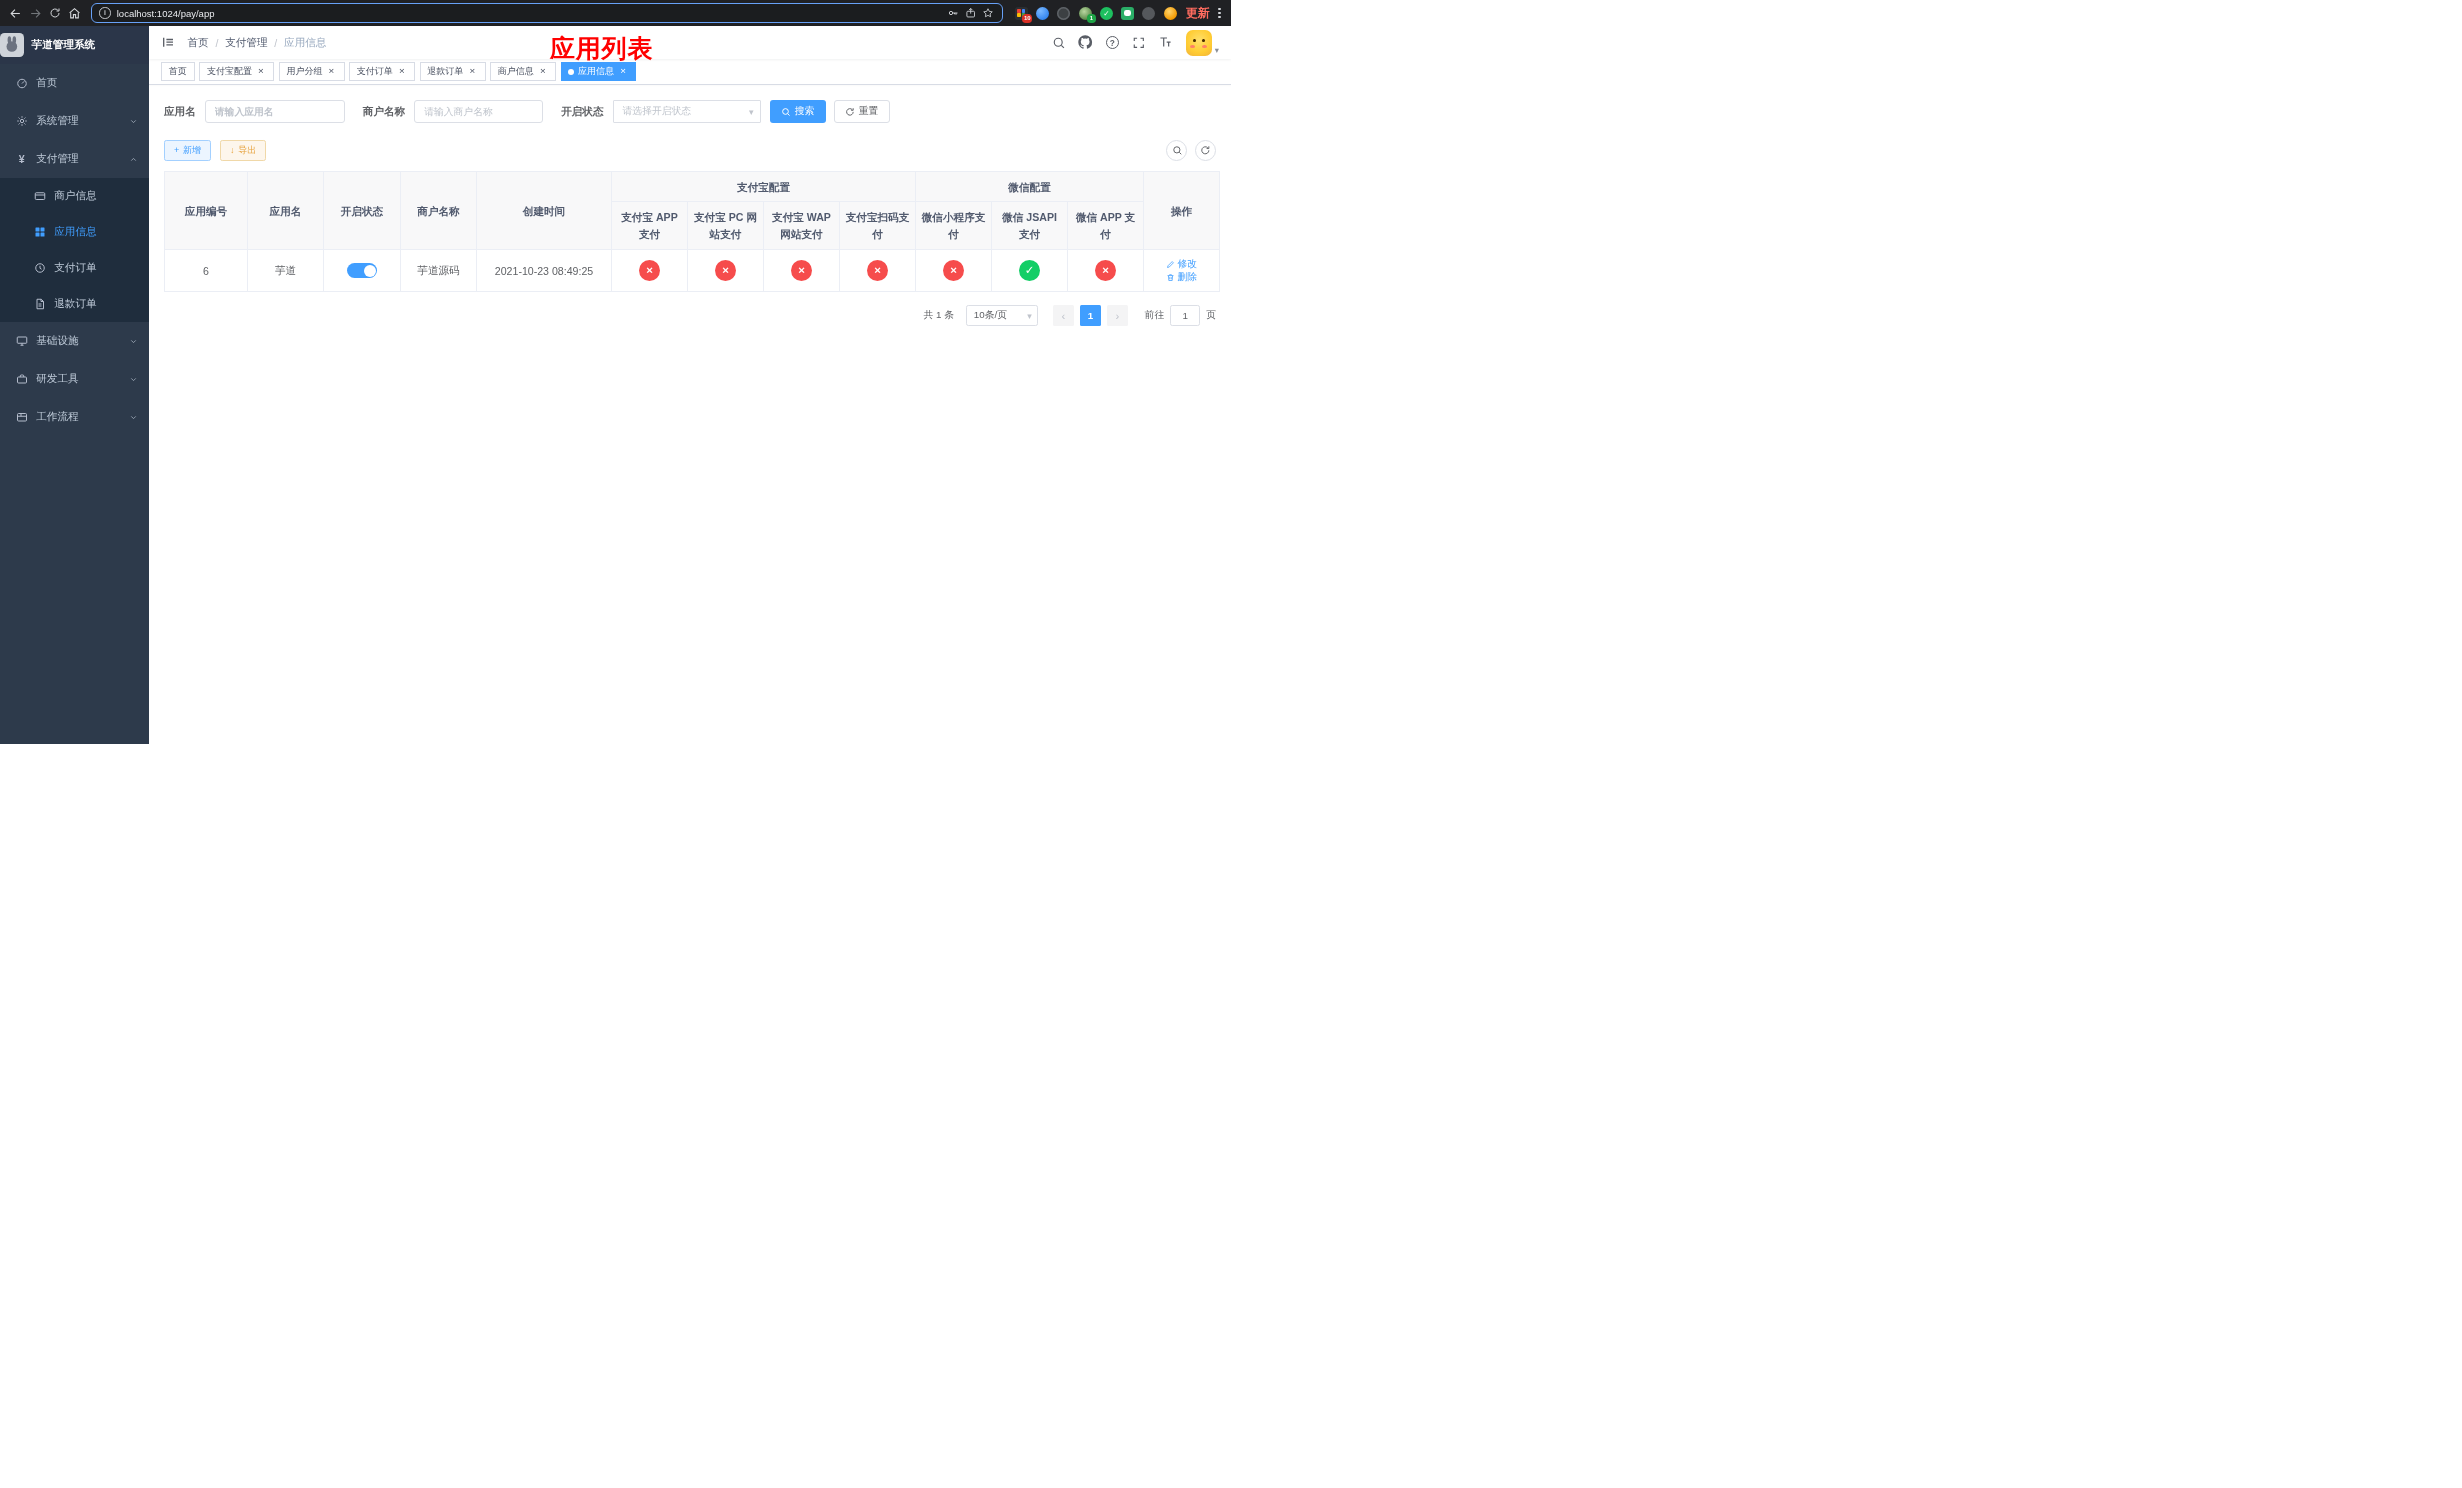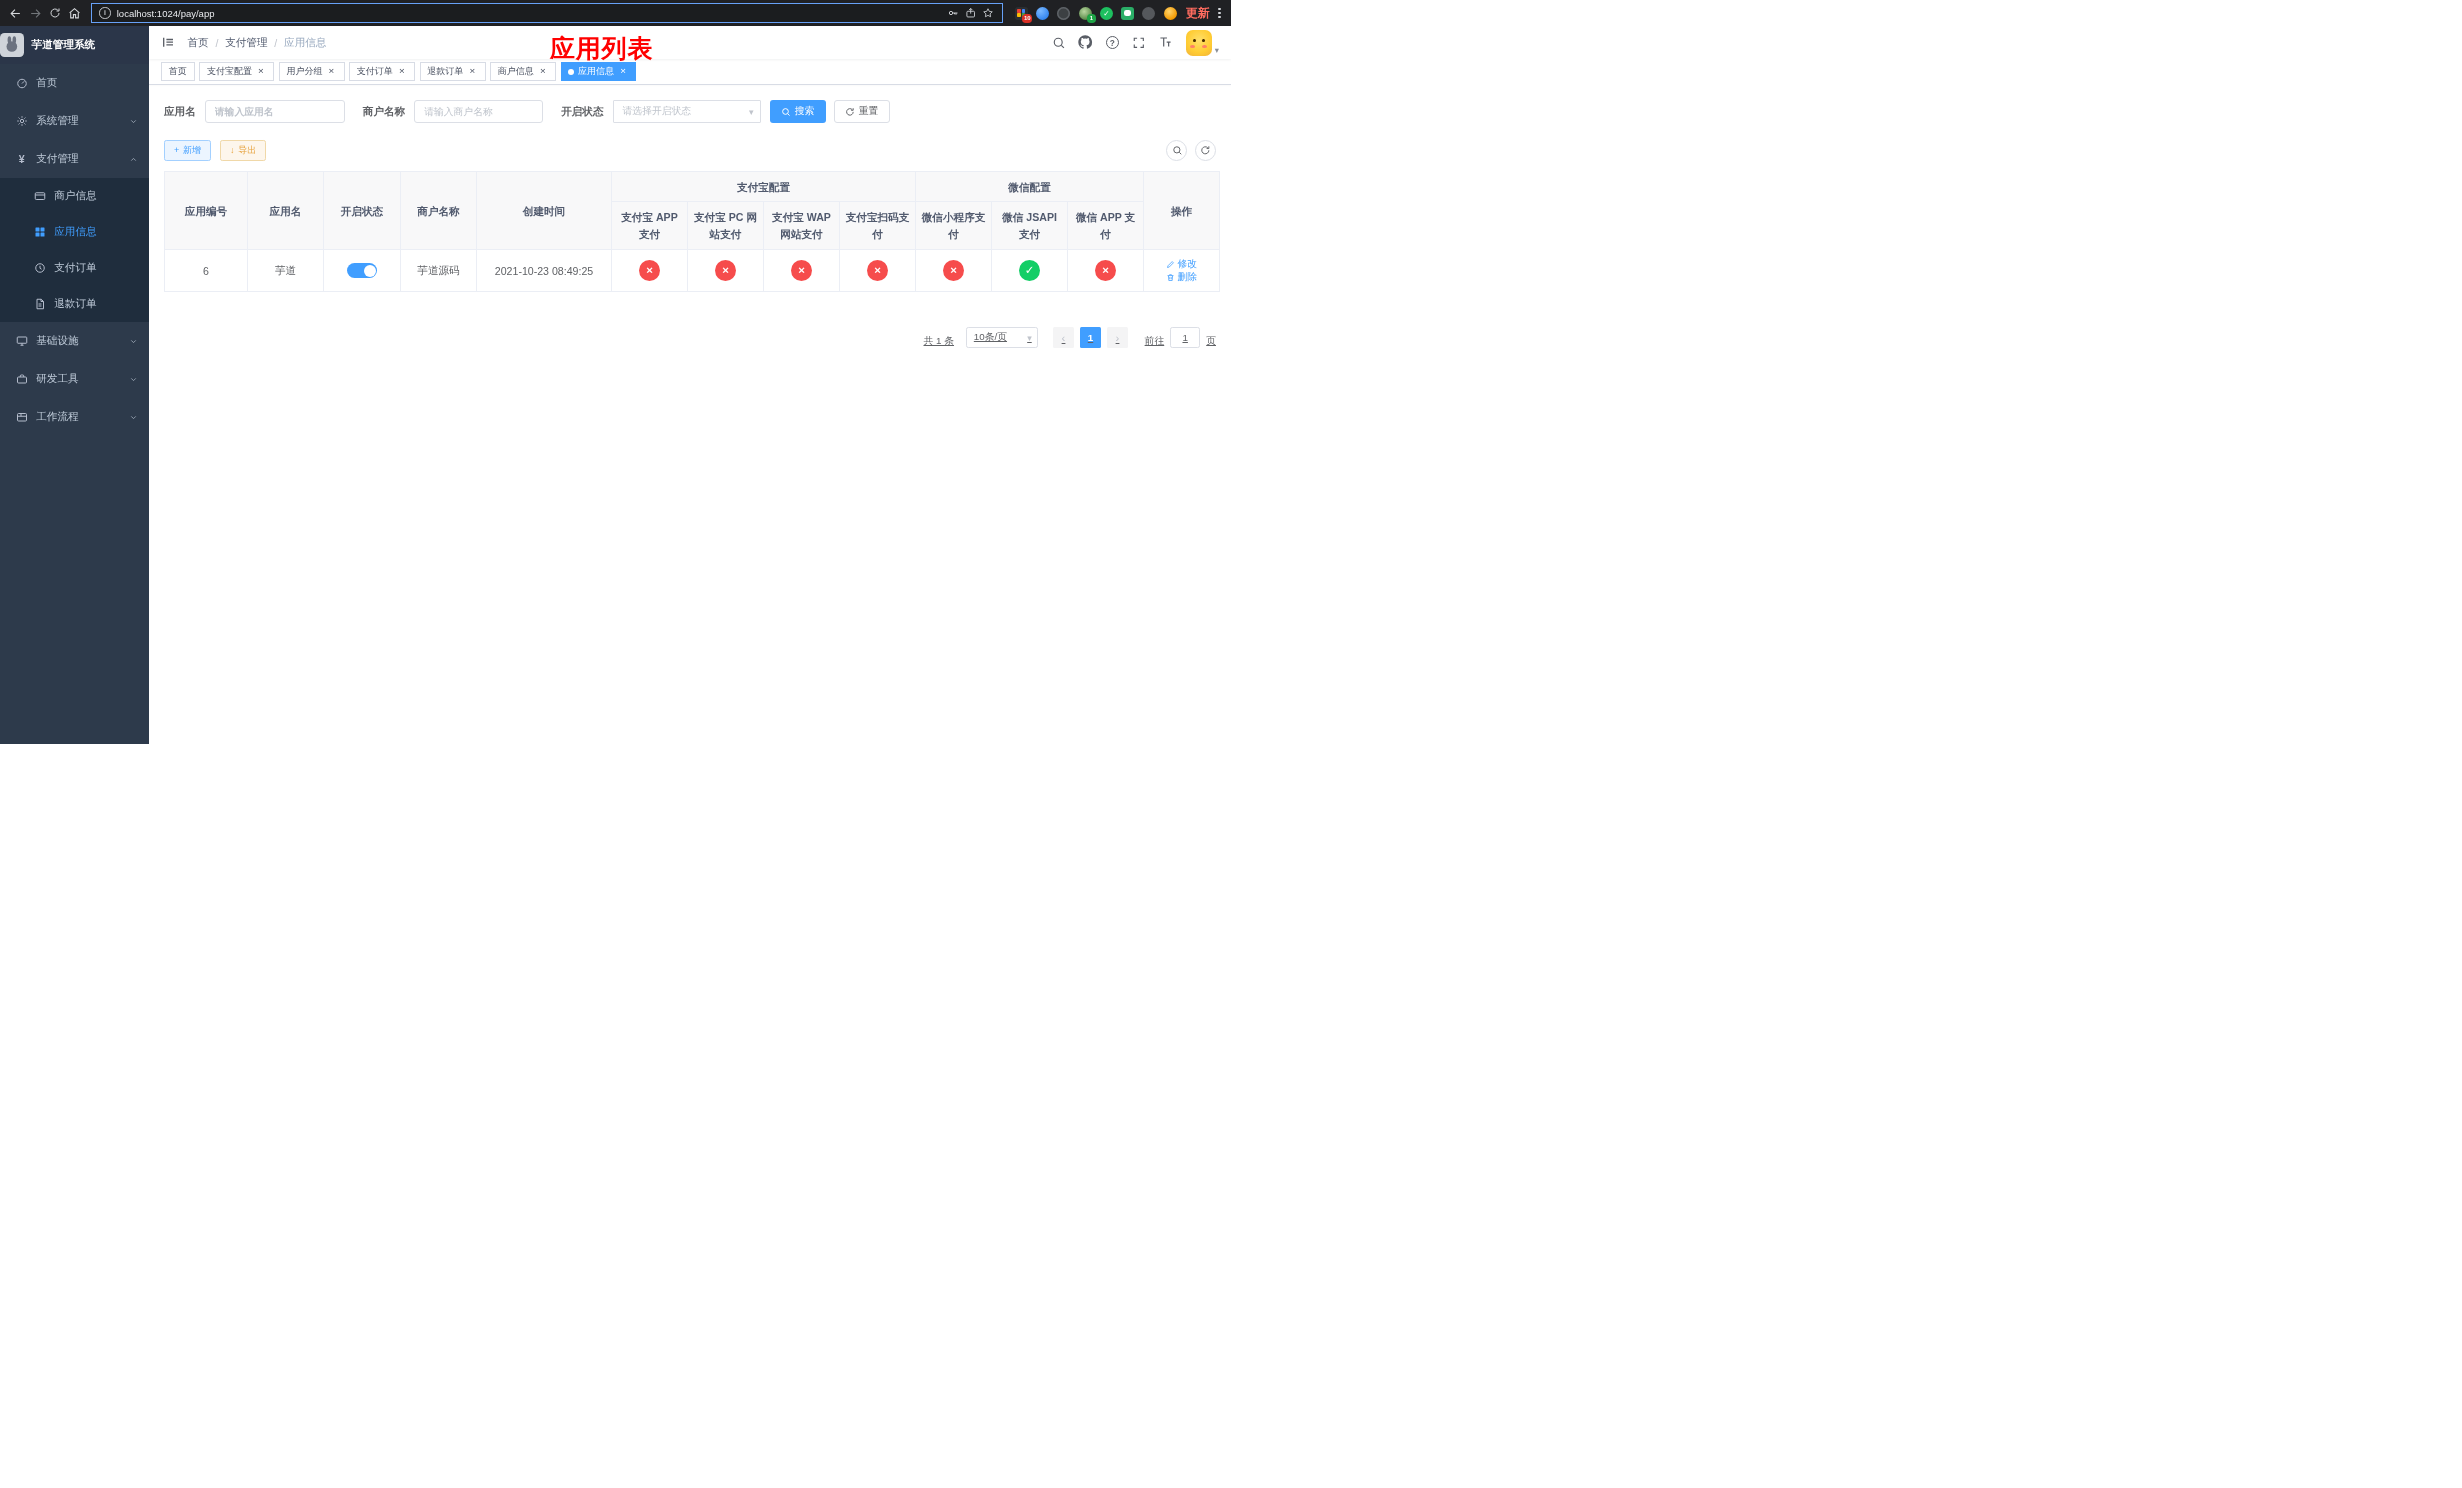--- a/index.html
+++ b/index.html
@@ -4,21 +4,21 @@
 <style>
   * { box-sizing: border-box; margin:0; padding:0; }
   html,body { width:1231px; height:744px; }
   body { font-family:"Liberation Sans","DejaVu Sans",sans-serif; background:#fff; overflow:hidden; position:relative; }
   svg { display:block; }
 
   
   .chrome { height:26px; background:#202124; display:flex; align-items:center; padding:0 6px; }
   .navbtn { width:19.7px; height:19.7px; border-radius:50%; display:flex; align-items:center; justify-content:center; color:#d5d8dc; flex-shrink:0; cursor:pointer; }
   .navbtn.disabled { color:#72767a; }
-  .omnibox { flex:1; height:19.7px; margin:0 6px; background:#1b1d1f; border:1.5px solid #67a1f7; border-radius:0; display:flex; align-items:center; padding:0 7.6px; gap:6px; color:#e8eaed; font-size:9.5px; min-width:0; }
+  .omnibox { flex:1; height:19.7px; margin:0 6px; background:#1b1d1f; border:1.5px solid #67a1f7; border-radius:6px; display:flex; align-items:center; padding:0 7.6px; gap:6px; color:#e8eaed; font-size:9.5px; min-width:0; }
   .omnibox .url { flex:1; white-space:nowrap; overflow:hidden; }
   .ob-ic { color:#c6c9cd; display:flex; align-items:center; cursor:pointer; }
   .ring-ic { width:11.4px; height:11.4px; border:1.1px solid currentColor; border-radius:50%; display:flex; align-items:center; justify-content:center; font-size:6.8px; font-weight:700; }
   .ext { display:flex; align-items:center; gap:8.3px; margin:0 6px; }
   .exti { width:13px; height:13px; border-radius:50%; position:relative; display:flex; align-items:center; justify-content:center; cursor:pointer; flex-shrink:0; }
   .exti .badge { position:absolute; bottom:-3px; right:-4.5px; min-width:9px; height:8.3px; border-radius:3.8px; font-size:6px; line-height:8.3px; text-align:center; color:#fff; padding:0 1.5px; }
   .badge.red { background:#d93025; }
   .badge.green { background:#1ea446; }
   .grid4 { border-radius:3px; background:#2b2e31; flex-wrap:wrap; display:flex; padding:1.9px; gap:0.8px; align-content:center; }
   .grid4 i { width:3.8px; height:3.8px; border-radius:0.8px; }
@@ -101,21 +101,21 @@
   .grid tr.h2 th { height:48px; }
   .grid td { color:#606266; height:42px; }
   .switch { width:30px; height:15px; border-radius:7.6px; background:#409eff; position:relative; display:inline-block; vertical-align:middle; cursor:pointer; }
   .switch::after { content:""; position:absolute; right:1.5px; top:1.5px; width:12px; height:12px; border-radius:50%; background:#fff; }
   .stat { width:21px; height:21px; border-radius:50%; display:inline-flex; align-items:center; justify-content:center; color:#fff; font-size:11.4px; font-weight:700; line-height:1; }
   .stat.off { background:#f64c4c; }
   .stat.on { background:#13ce66; }
   .op { color:#409eff; font-size:9.8px; display:inline-flex; align-items:center; gap:2.3px; cursor:pointer; text-decoration:none; margin:0 3.8px; white-space:nowrap; }
 
   
-  .pager { display:flex; align-items:flex-end; justify-content:flex-end; margin-top:35px; font-size:9.8px; color:#606266;text-decoration:underline; }
+  .pager { display:flex; align-items:center; justify-content:flex-end; margin-top:13px; font-size:9.8px; color:#606266; }
   .pager .total { margin-right:12px; }
   .psel { width:72px; height:21px; border:0.8px solid #dcdfe6; border-radius:2.3px; display:flex; align-items:center; justify-content:space-between; padding:0 5.3px 0 6.8px; cursor:pointer; margin-right:12px; }
   .psel .caret { color:#c0c4cc; font-size:9px; }
   .pbtn,.pnum { width:21px; height:21px; border:none; border-radius:1.5px; background:#f4f4f5; color:#c0c4cc; font-size:11.4px; display:flex; align-items:center; justify-content:center; cursor:pointer; margin:0 3px; font-family:inherit; }
   .pnum.active { background:#409eff; color:#fff; font-size:9.8px; font-weight:700; }
   .goto-label { margin-left:13.6px; margin-right:6px; }
   .goto-input { width:30px; height:21px; border:0.8px solid #dcdfe6; border-radius:2.3px; text-align:center; font-size:9.8px; color:#606266; outline:none; margin-right:6px; font-family:inherit; }
 
   
   .annotation { position:absolute; left:550px; top:32px; font-size:25px; font-weight:700; color:#ff0000; z-index:50; pointer-events:none; letter-spacing:0.8px;text-align:center; }

